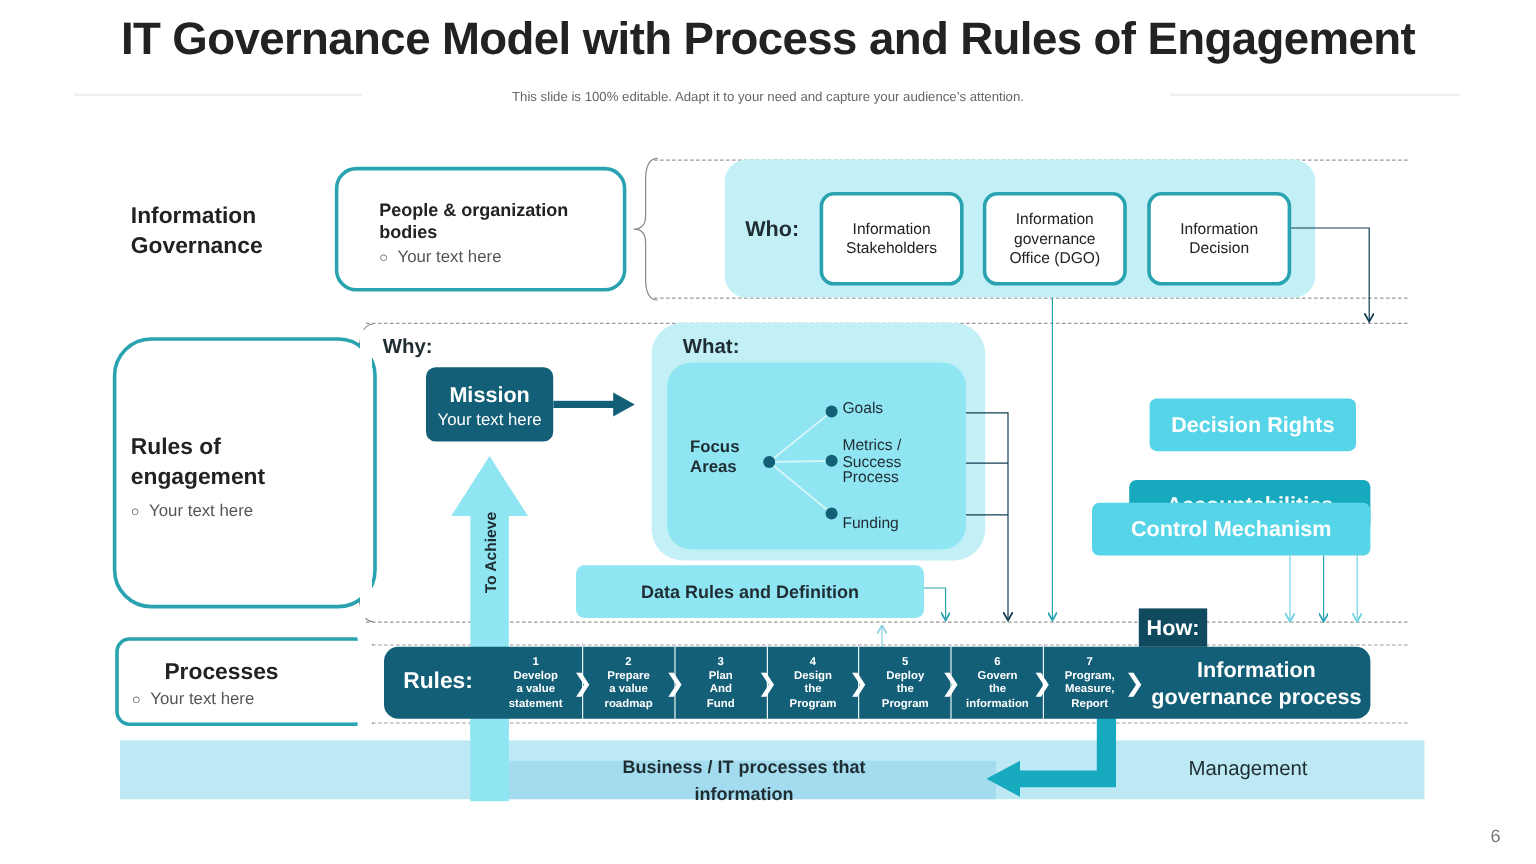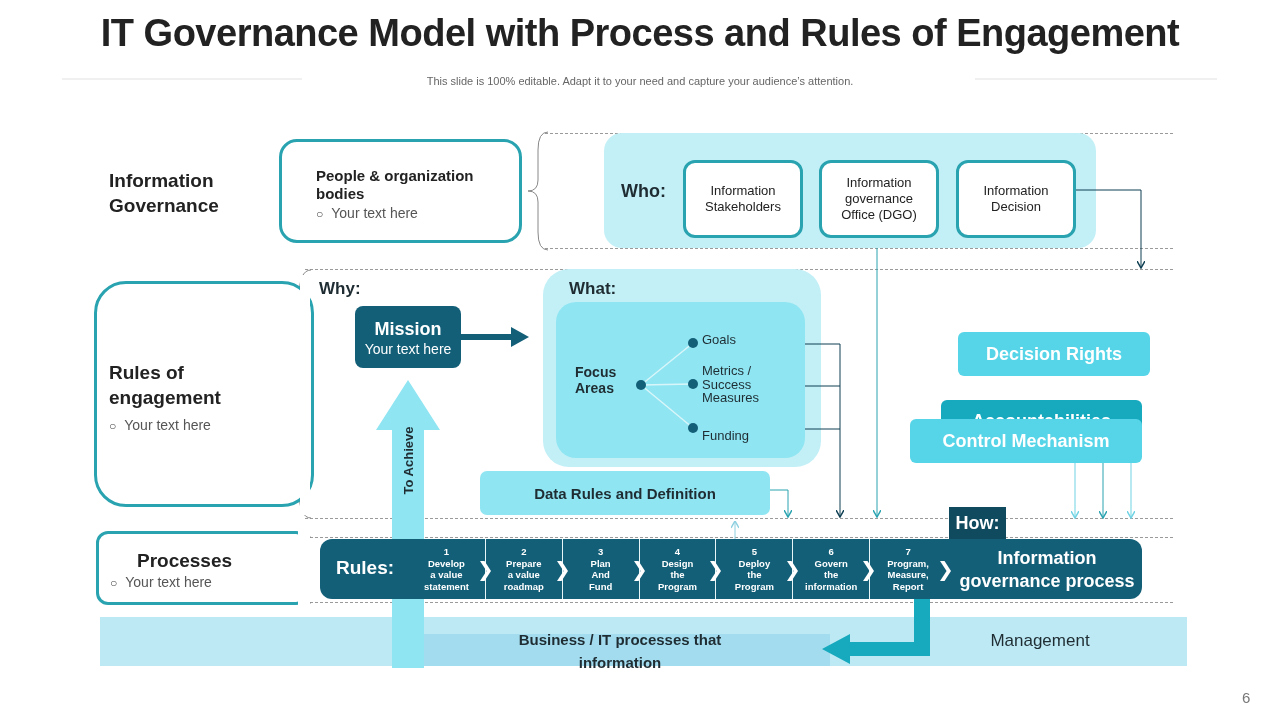--- a/index.html
+++ b/index.html
@@ -134,27 +134,27 @@
   <line x1="11" y1="55" x2="63" y2="98" stroke="#d8f6fa" stroke-width="1.5"></line>
   <circle cx="11" cy="55" r="5" fill="#135f78"></circle>
   <circle cx="63" cy="13" r="5" fill="#135f78"></circle>
   <circle cx="63" cy="54" r="5" fill="#135f78"></circle>
   <circle cx="63" cy="98" r="5" fill="#135f78"></circle>
 </svg>
 <div class="abs" style="left:702px;top:332px;font-size:13px;color:#1f2d33;">Goals</div>
 <div class="abs" style="left:702px;top:364px;font-size:13px;line-height:13.5px;color:#1f2d33;">
   <div>Metrics /</div>
   <div>Success</div>
-  <div>Measures</div>
+  <div>Process</div>
 </div>
 <div class="abs" style="left:702px;top:428px;font-size:13px;color:#1f2d33;">Funding</div>
 
 <div class="abs data-rules" style="left:480px;top:471px;width:290px;height:44px;">Data Rules and Definition</div>
 
-<div class="abs stack-box" style="left:958px;top:332px;width:192px;height:44px;background:#57d5e8;">Decision Rights</div>
+<div class="abs stack-box" style="left:958px;top:332px;width:172px;height:44px;background:#57d5e8;">Decision Rights</div>
 <div class="abs stack-box" style="left:941px;top:376px;width:201px;height:43px;background:#17a9bd;margin-top:24px;">Accountabilities</div>
 <div class="abs stack-box" style="left:910px;top:419px;width:232px;height:44px;background:#57d5e8;">Control Mechanism</div>
 
 <svg class="abs" style="left:0;top:0;" width="1280" height="720">
   <defs>
     <marker id="ad" markerWidth="8" markerHeight="8" refX="4" refY="7" orient="0">
         <path d="M0,0 L4,7 L8,0" fill="none" stroke="#0f3f52" stroke-width="1.5"></path>
       </marker>
     <marker id="at" markerWidth="8" markerHeight="8" refX="4" refY="7" orient="0">
         <path d="M0,0 L4,7 L8,0" fill="none" stroke="#2aa3b0" stroke-width="1.5"></path>

